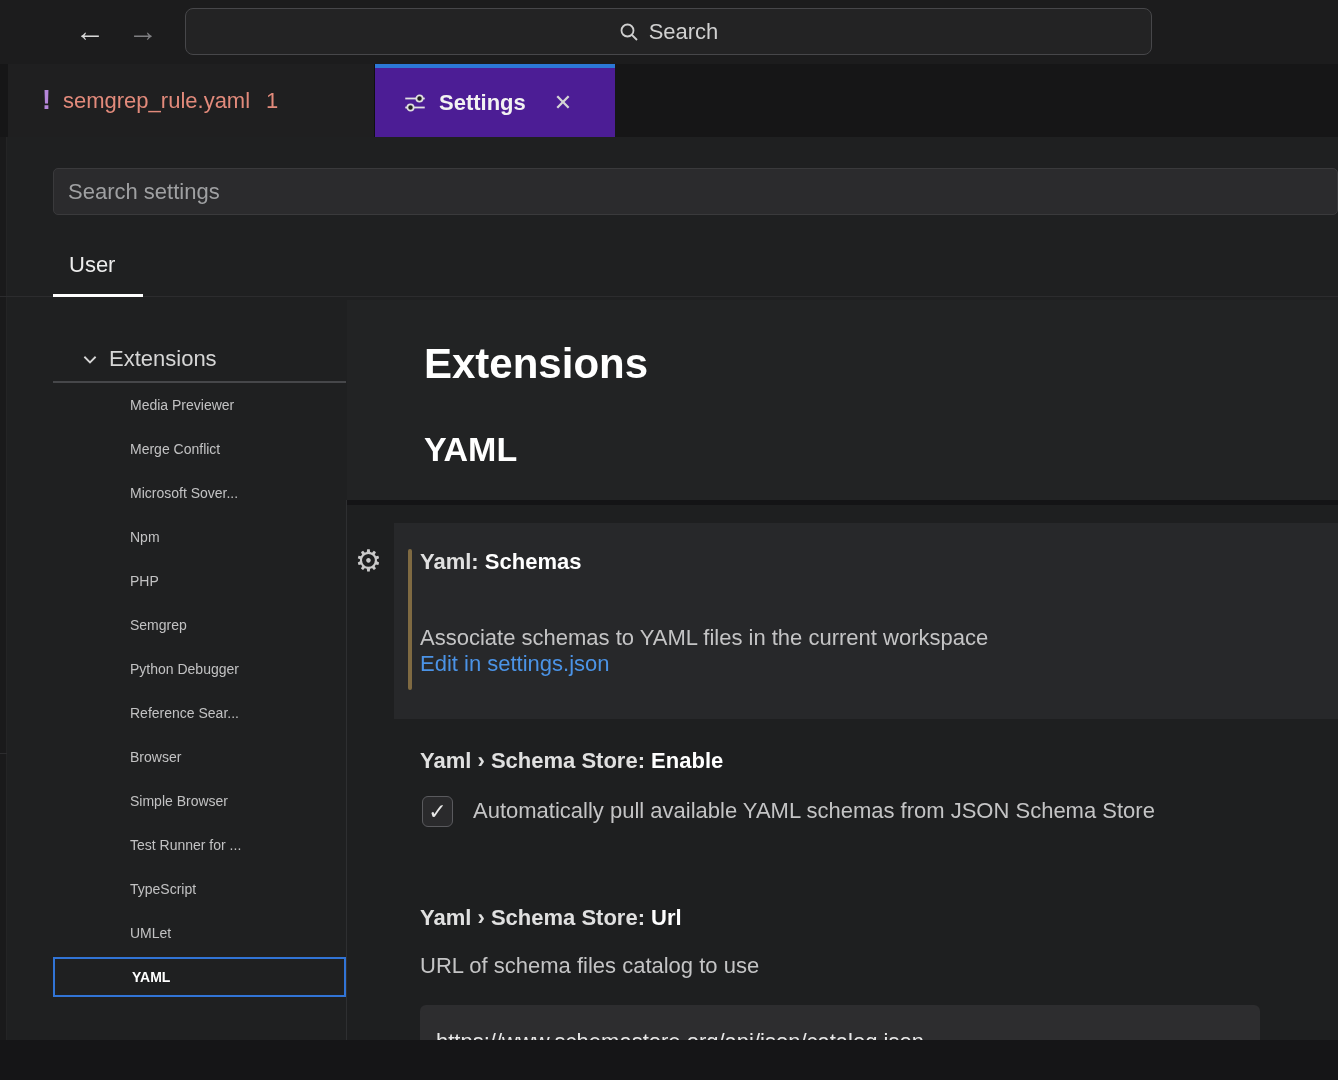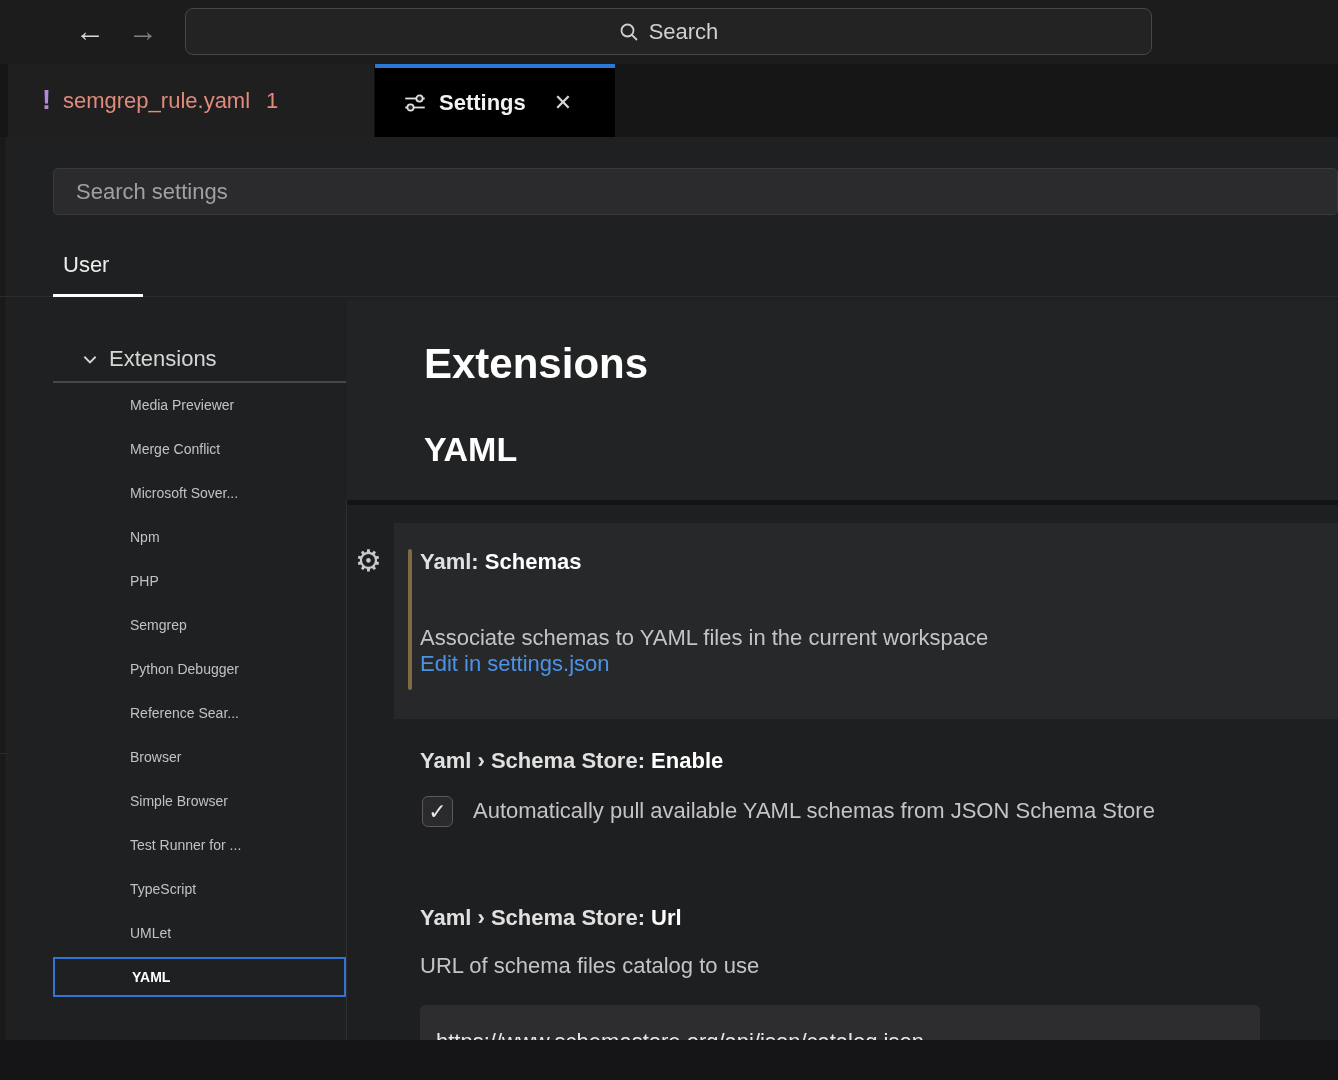--- a/index.html
+++ b/index.html
@@ -16,38 +16,38 @@
   .cmd-center .txt { color:#d0d0d0; font-size:22px; }
 
   
   .tabbar { position:absolute; left:0; top:64px; width:1338px; height:73px; background:#161617; display:flex; }
   .tab-spacer-left { width:8px; background:#161617; }
   .tab { height:73px; display:flex; align-items:center; }
   .tab.file { width:367px; background:#1f1f20; border-right:1px solid #101011; padding-left:34px; gap:12px; }
   .tab.file .excl { color:#b586d9; font-size:27px; font-weight:700; }
   .tab.file .fname { color:#e28a7b; font-size:22px; }
   .tab.file .badge { color:#e28a7b; font-size:22px; margin-left:4px; }
-  .tab.settings { width:240px; background:#000000; border-top:4px solid #2c78d7; padding-left:28px; gap:12px; }
+  .tab.settings { width:240px; background:#4c1d95; border-top:4px solid #2c78d7; padding-left:28px; gap:12px; }
   .tab.settings .tlabel { color:#f2f2f2; font-size:22px; font-weight:600; }
   .tab.settings .close { color:#d5d5d5; font-size:22px; margin-left:16px; }
   .tab-rest { flex:1; background:#161617; }
 
   
   .editor { position:absolute; left:0; top:137px; width:1338px; height:903px; background:#1f2021; }
   .edge-strip { position:absolute; left:0; top:0; width:7px; height:903px; background:#1a1a1b; border-right:1px solid #242425; }
   .edge-seam { position:absolute; left:0; top:616px; width:7px; height:1px; background:#2c2c2e; }
 
   .settings-search { position:absolute; left:53px; top:31px; width:1285px; height:47px;
                      background:#2b2b2d; border:1px solid #3a3a3c; border-radius:5px;
-                     color:#e6e6e6; font-size:22px; padding:0 22px; outline:none;
+                     color:#e6e6e6; font-size:22px; padding:0 14px; outline:none;
                      font-family:"Liberation Sans", sans-serif; }
   .settings-search::placeholder { color:#9fa0a2; opacity:1; }
 
   .scope-line { position:absolute; left:0; top:159px; width:1338px; height:1px; background:#2c2c2e; }
-  .scope-tab { position:absolute; left:63px; top:115px; font-size:22px; color:#ececec; }
+  .scope-tab { position:absolute; left:69px; top:115px; font-size:22px; color:#ececec; }
   .scope-underline { position:absolute; left:53px; top:157px; width:90px; height:3px; background:#ffffff; }
 
   
   .toc { position:absolute; left:53px; top:200px; width:293px; }
   .toc-root { height:44px; display:flex; align-items:center; gap:10px; padding-left:28px;
               color:#d6d6d6; font-size:22px; }
   .toc-sep { width:293px; height:2px; background:#46474a; }
   .toc-item { height:44px; line-height:44px; padding-left:77px; color:#c2c2c3; font-size:14px;
               white-space:nowrap; overflow:hidden; }
   .toc-item.selected { height:40px; line-height:36px; color:#ffffff; font-weight:700;

